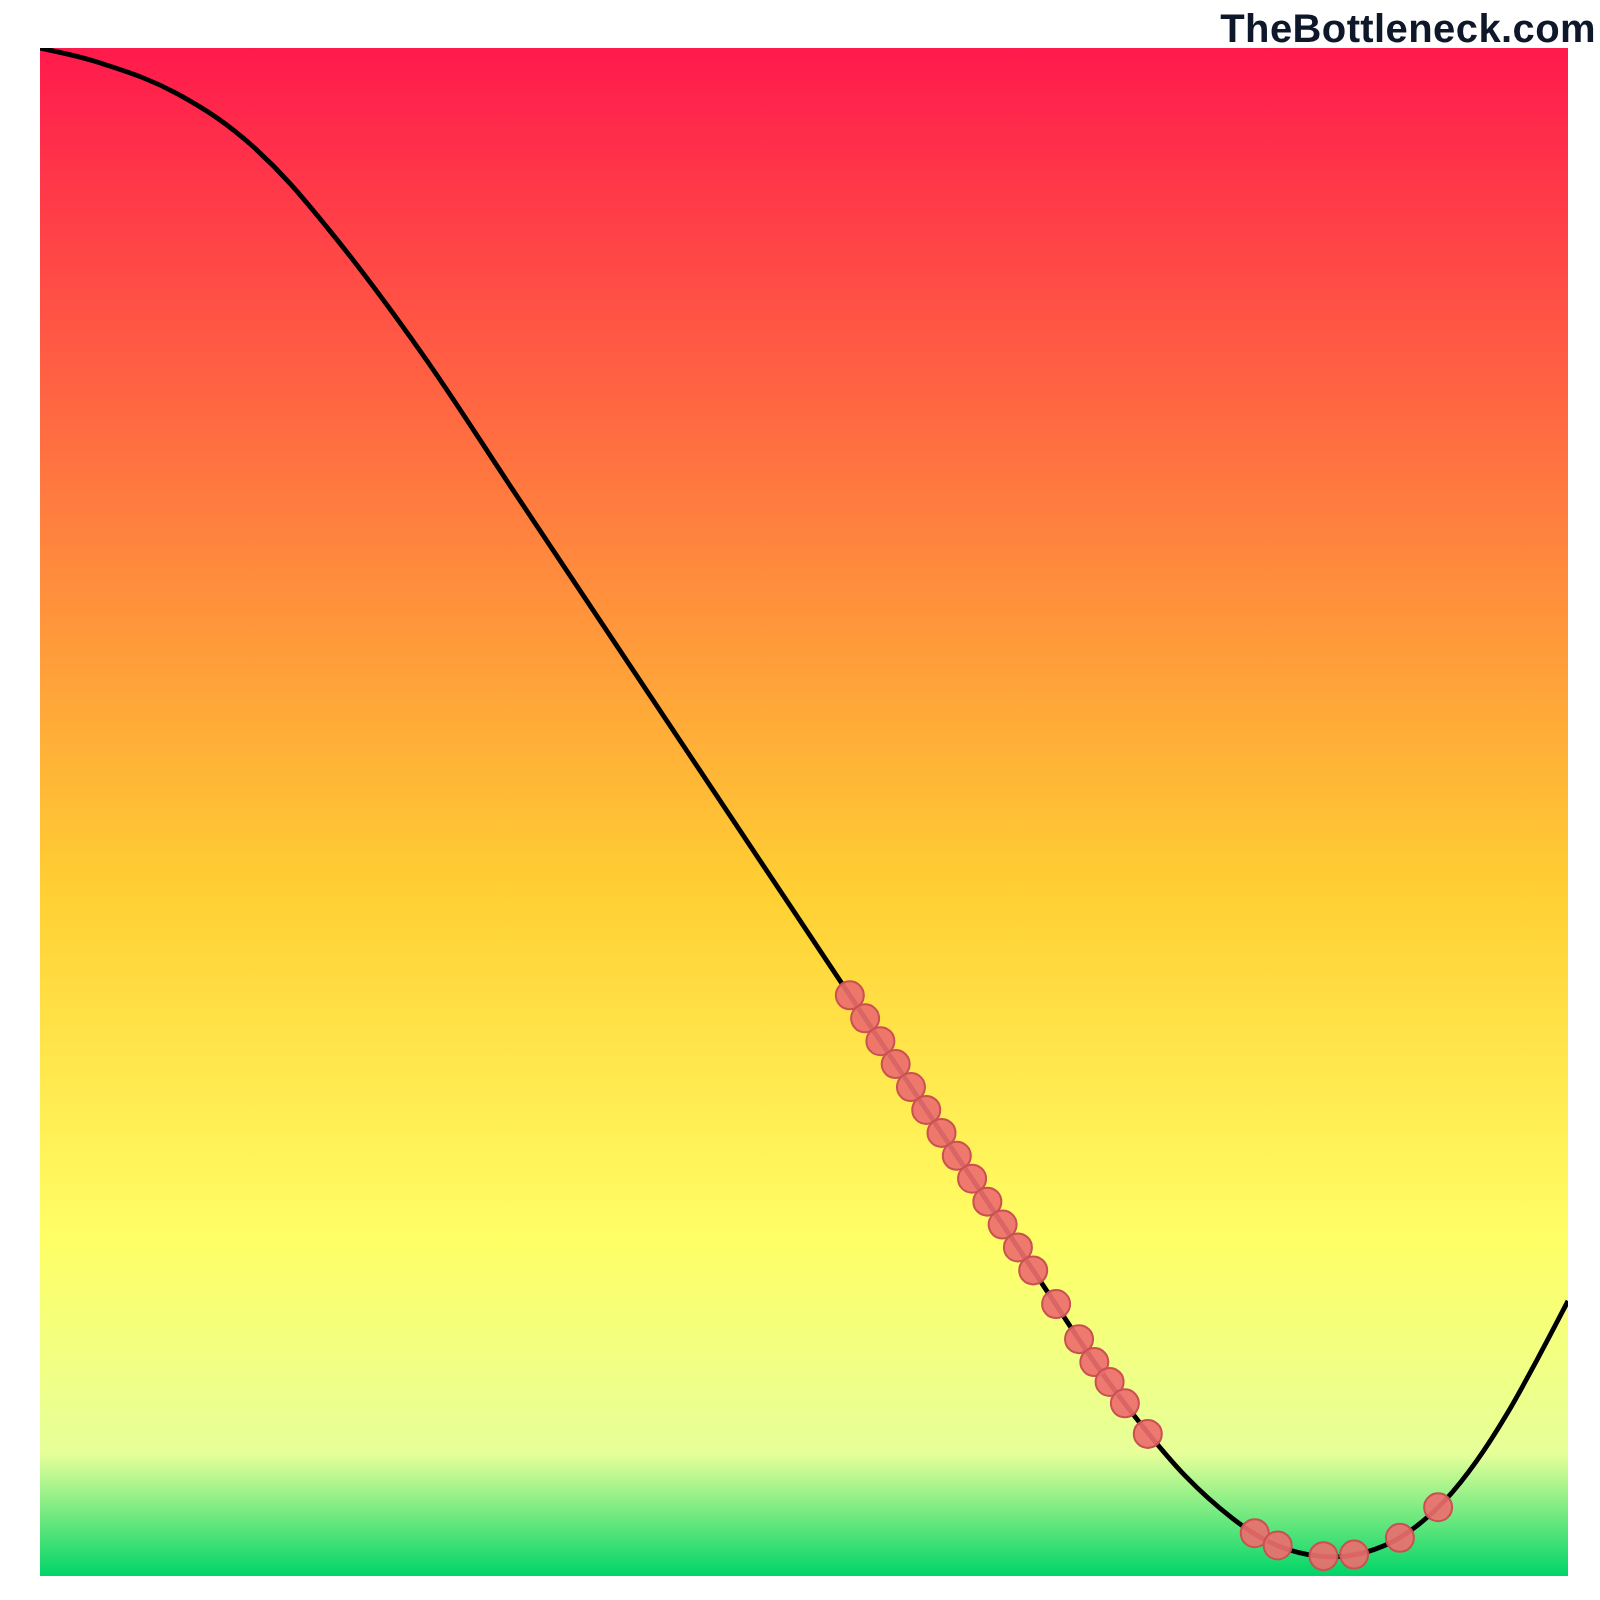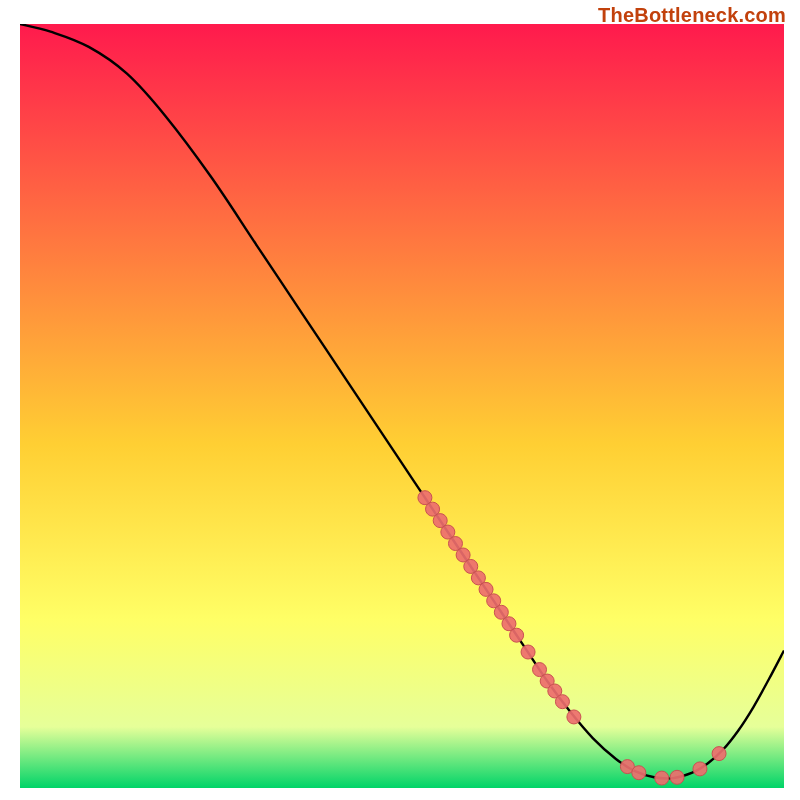--- a/index.html
+++ b/index.html
@@ -11,24 +11,24 @@
     font-family: Arial, Helvetica, sans-serif;
   }
   .stage {
     position: relative;
     width: 800px;
     height: 800px;
   }
   .watermark {
     position: absolute;
     top: 4px;
-    right: 14px;
+    right: 2px;
     font-size: 20px;
     font-weight: 600;
-    color: #c2410c;
+    color: #0f172a;
     z-index: 10;
     letter-spacing: 0.2px;
   }
   .plot {
     position: absolute;
     left: 20px;
     top: 24px;
     width: 764px;
     height: 764px;
     overflow: hidden;

